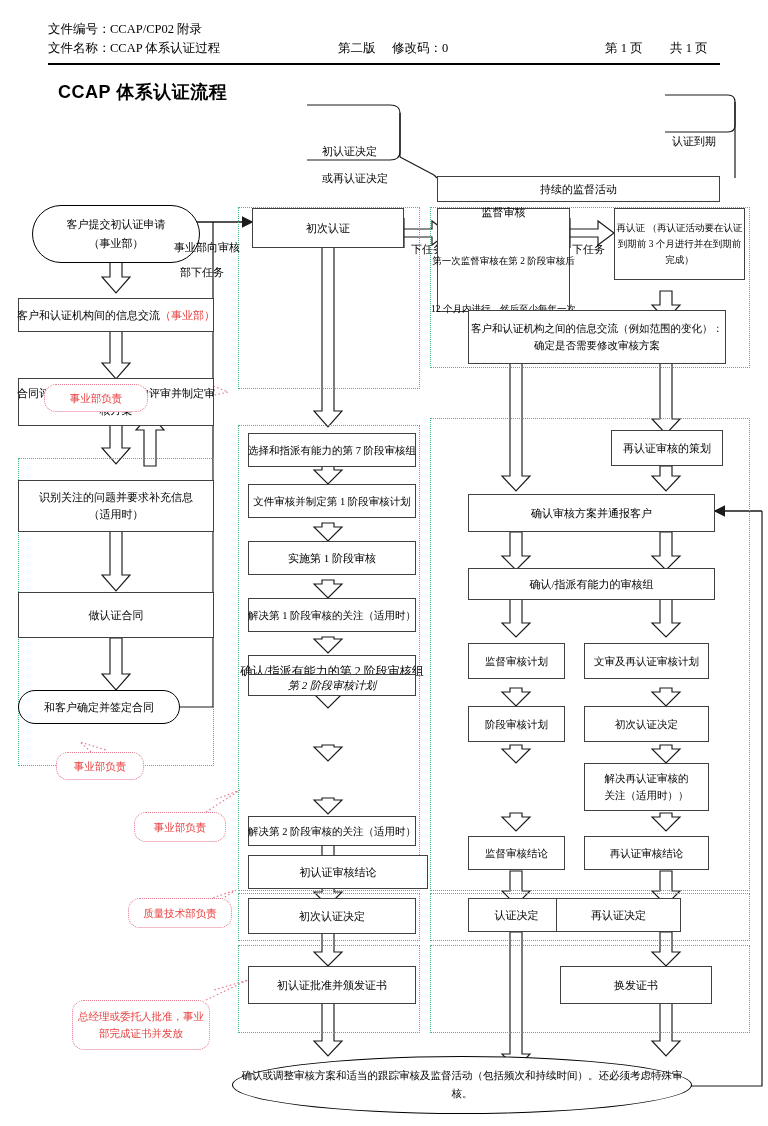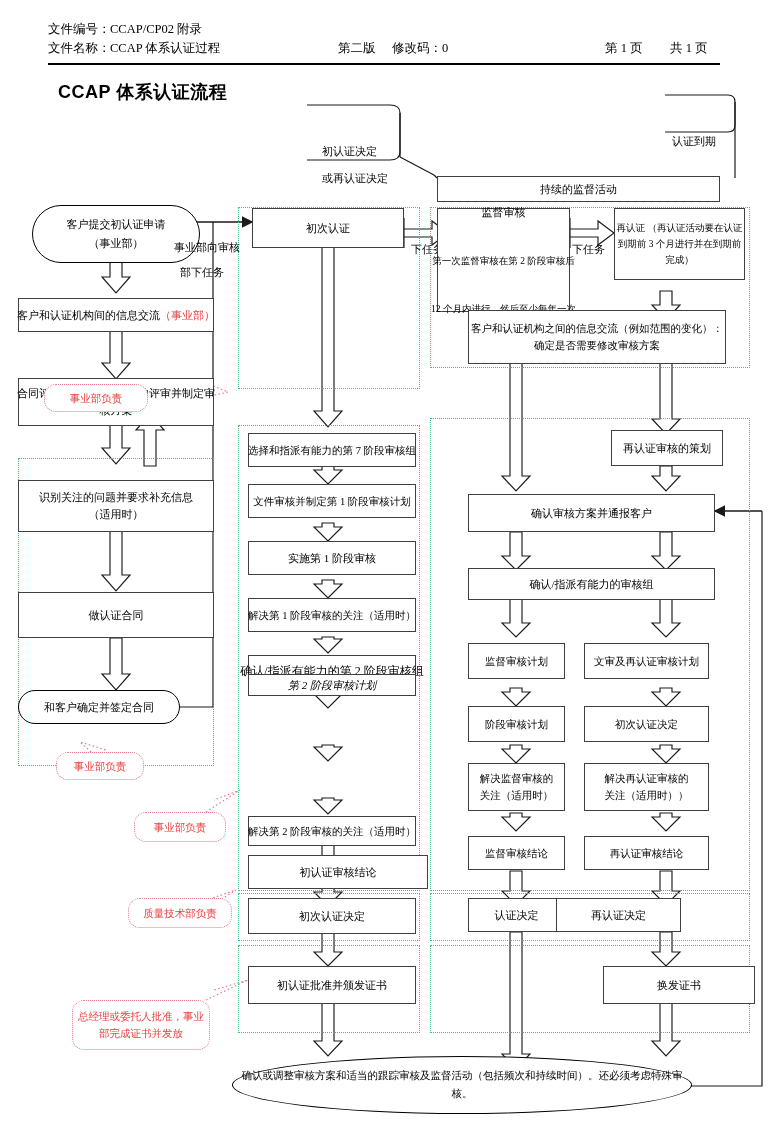--- a/index.html
+++ b/index.html
@@ -353,44 +353,40 @@
     <span class="ln" style="font-size:10.5px">文审及再认证审核计划</span>
   </div>
 
   <div class="box" style="left:468px; top:706px; width:97px; height:36px;">
     <span class="ln" style="font-size:10.5px">阶段审核计划</span>
   </div>
   <div class="box" style="left:584px; top:706px; width:125px; height:36px;">
     <span class="ln" style="font-size:10.5px">初次认证决定</span>
   </div>
 
-  <div class="box" style="left:468px; top:763px; width:97px; height:48px;">
-    <span class="ln" style="font-size:10.5px">解决监督审核的</span>
-    <span class="ln" style="font-size:10.5px">关注（适用时）</span>
-  </div>
   <div class="box" style="left:584px; top:763px; width:125px; height:48px;">
     <span class="ln" style="font-size:10.5px">解决再认证审核的</span>
     <span class="ln" style="font-size:10.5px">关注（适用时））</span>
   </div>
 
   <div class="box" style="left:468px; top:836px; width:97px; height:34px;">
     <span class="ln" style="font-size:10.5px">监督审核结论</span>
   </div>
   <div class="box" style="left:584px; top:836px; width:125px; height:34px;">
     <span class="ln" style="font-size:10.5px">再认证审核结论</span>
   </div>
 
   <div class="box" style="left:468px; top:898px; width:97px; height:34px;">
     <span class="ln">认证决定</span>
   </div>
   <div class="box" style="left:556px; top:898px; width:125px; height:34px;">
     <span class="ln">再认证决定</span>
   </div>
 
-  <div class="box" style="left:560px; top:966px; width:152px; height:38px;margin-left:43px;">
+  <div class="box" style="left:560px; top:966px; width:152px; height:38px;">
     <span class="ln">换发证书</span>
   </div>
 
   <div class="oval" style="left:232px; top:1056px; width:460px; height:58px;">
     <span class="ln" style="font-size:10.5px">确认或调整审核方案和适当的跟踪审核及监督活动（包括频次和持续时间）。还必须考虑特殊审核。</span>
   </div>
 
   <svg class="lyr" viewBox="0 0 768 1126">
     <g stroke="#e2788c" stroke-width="1.1" fill="none" stroke-dasharray="1.6 2.4">
       <path d="M206,383 L228,392 L206,397"></path>

